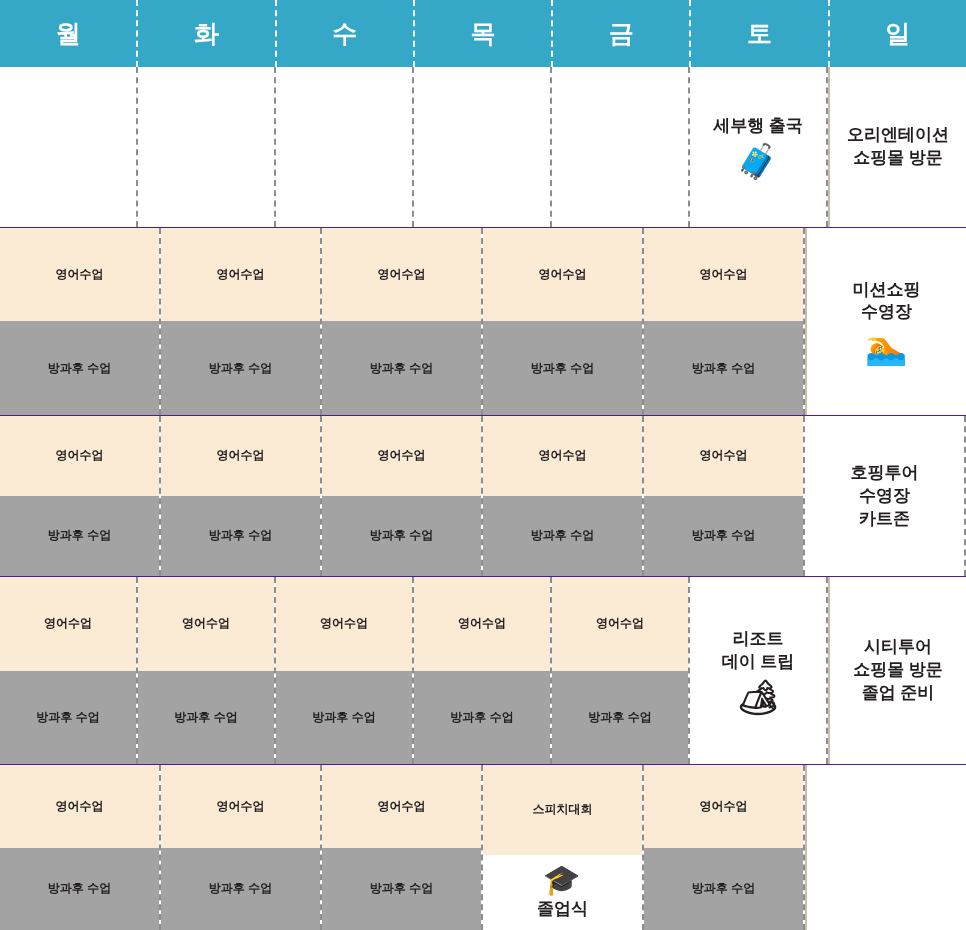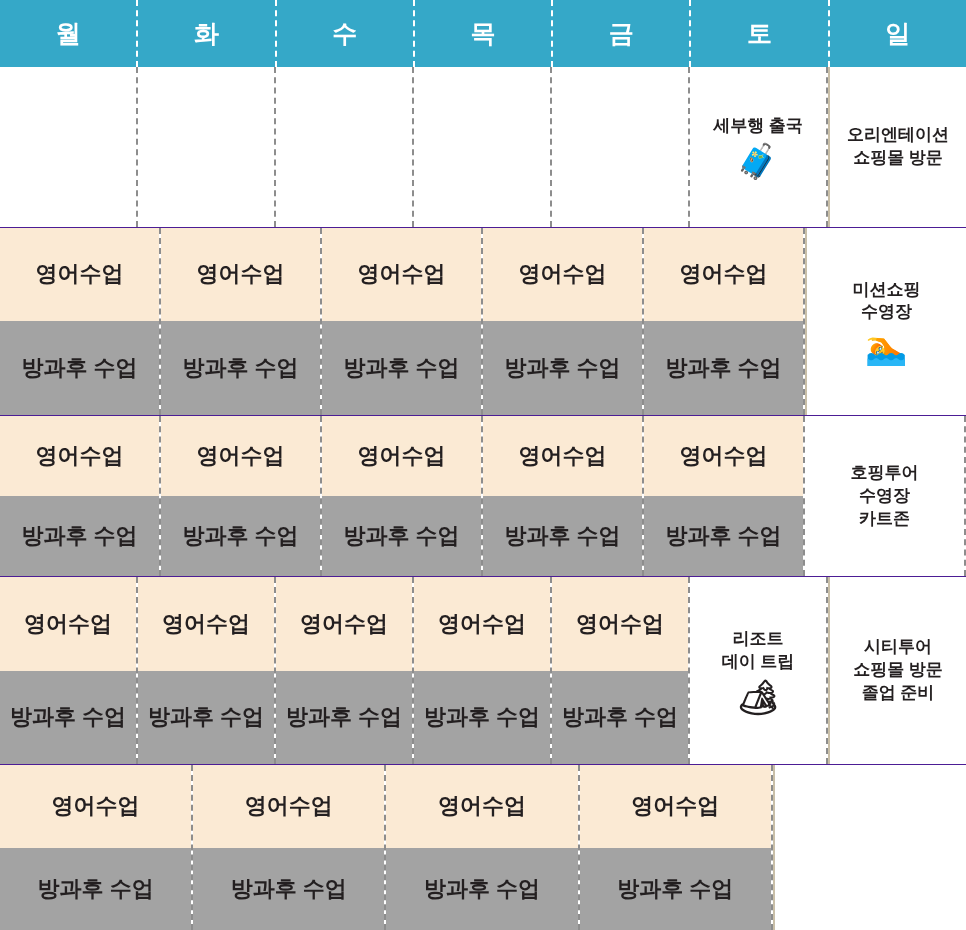--- a/index.html
+++ b/index.html
@@ -71,21 +71,21 @@
     border-left: 2px solid #c9bfa8;
   }
 
   
   .slot {
     flex: 1 1 0;
     display: flex;
     align-items: center;
     justify-content: center;
     text-align: left;
-    font-size: 22px;
+    font-size: 12px;
     font-weight: bold;
     line-height: 1.3;
     box-sizing: border-box;
     padding: 9px 4px;
   }
   .slot.morning {
     background: #fbead4;
   }
   .slot.afternoon {
     background: #a3a3a3;
@@ -275,19 +275,26 @@
     </div>
     <div class="day-cell">
       <div class="slot morning">영어수업</div>
       <div class="slot afternoon">방과후 수업</div>
     </div>
     <div class="day-cell">
       <div class="slot morning">영어수업</div>
       <div class="slot afternoon">방과후 수업</div>
     </div>
     <div class="day-cell">
+      <div class="slot morning">스피치대회</div>
+      <div class="grad-cell">
+        <span class="emoji small">🎓</span>
+        <span>졸업식</span>
+      </div>
+    </div>
+    <div class="day-cell">
       <div class="slot morning">영어수업</div>
       <div class="slot afternoon">방과후 수업</div>
     </div>
     <div class="day-cell last solid-left empty"></div>
   </div>
 
 </div>
 
 </body></html>

